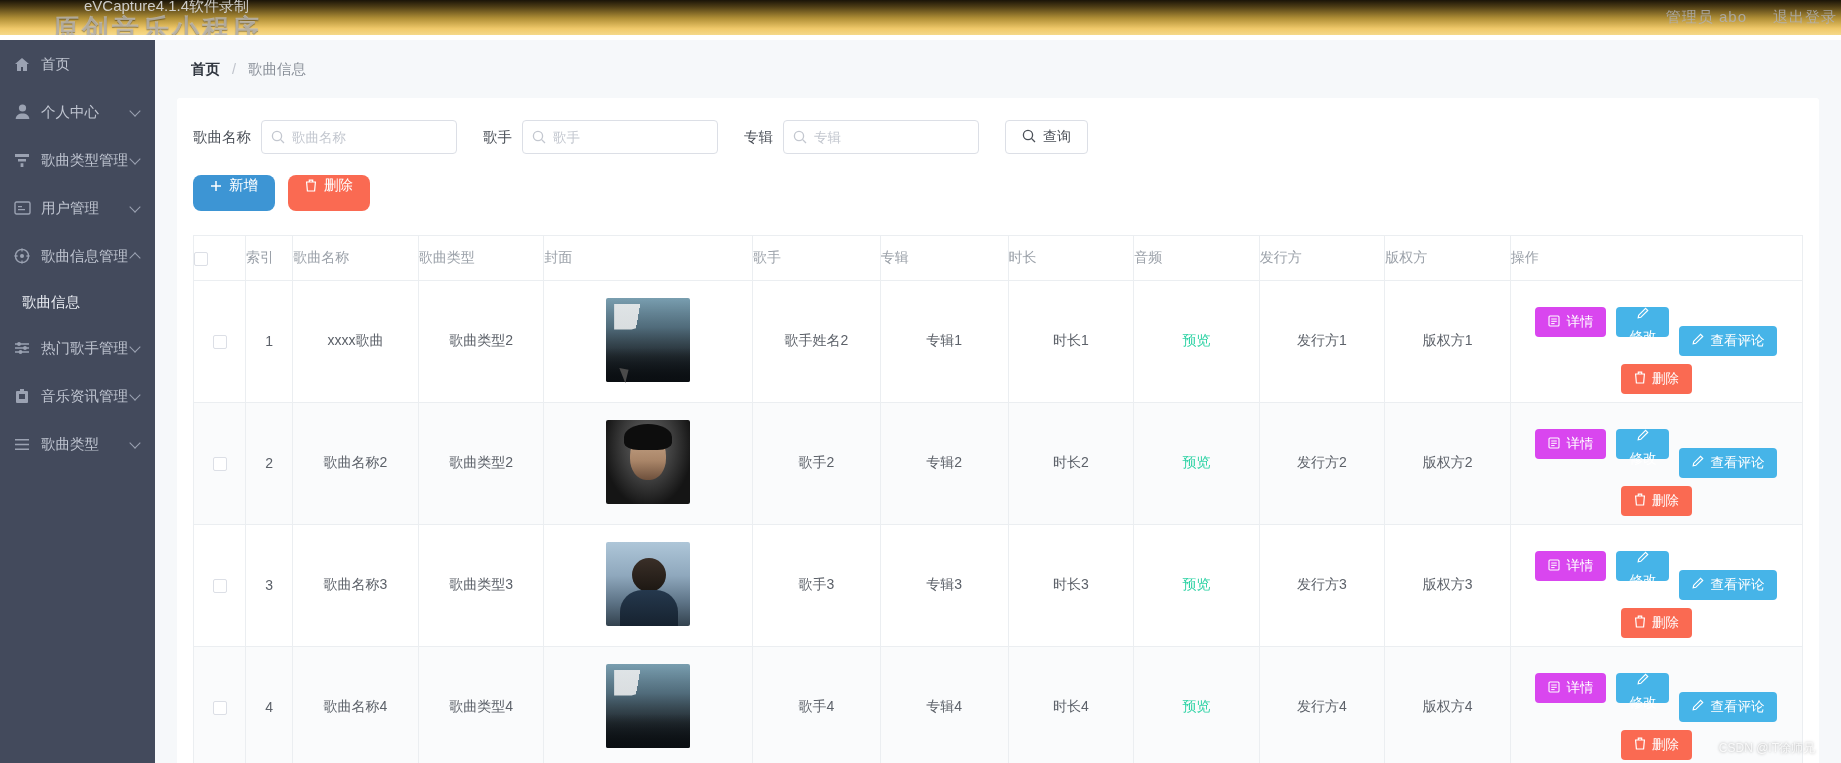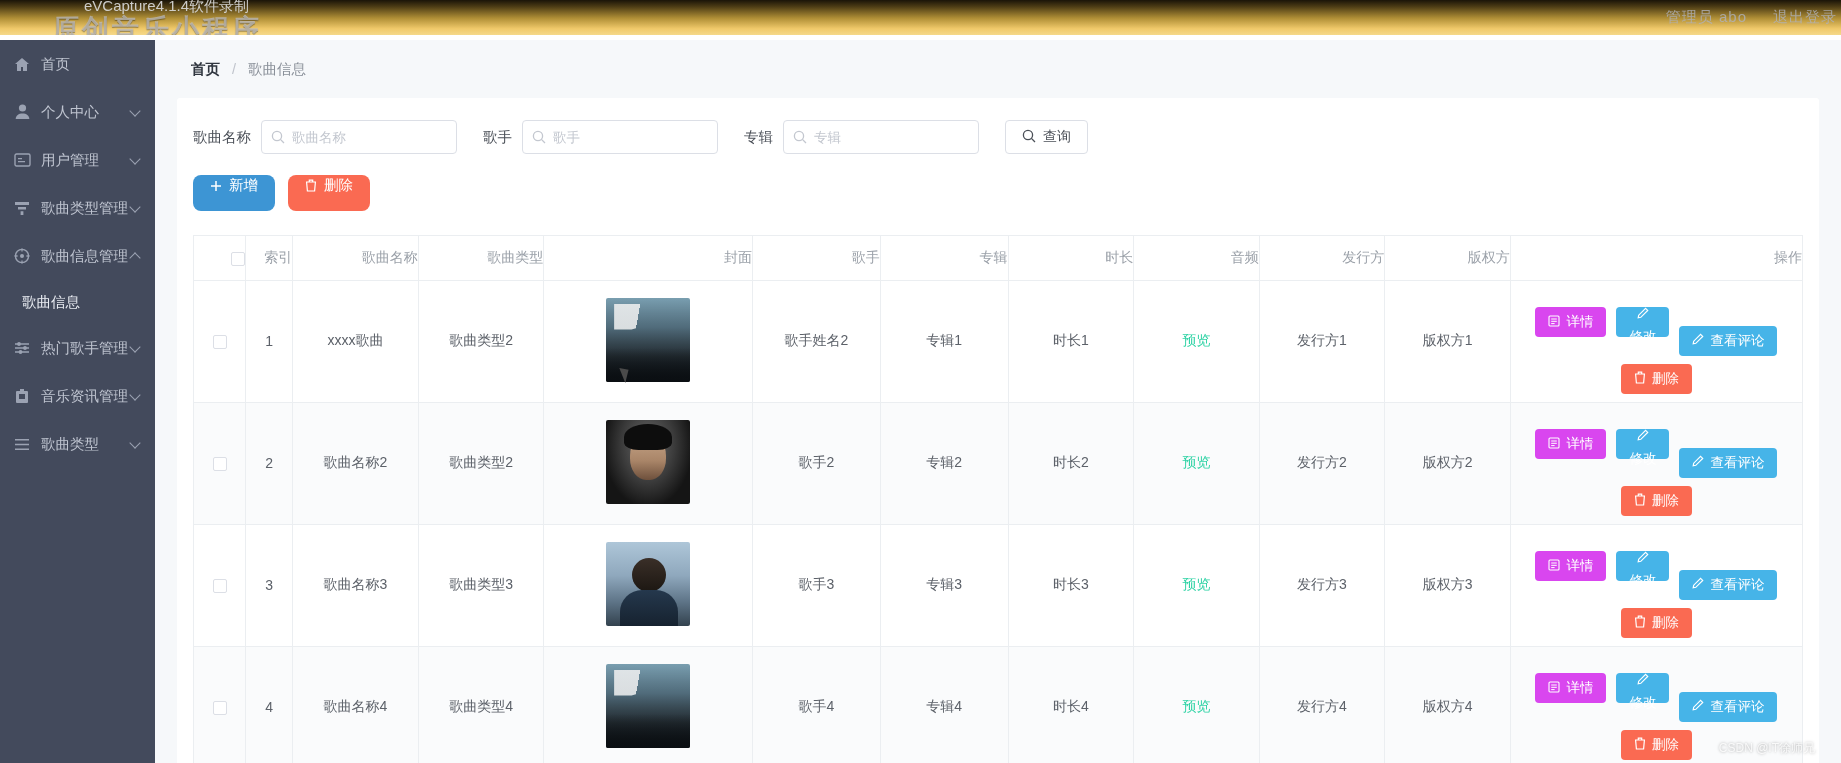--- a/index.html
+++ b/index.html
@@ -125,21 +125,21 @@
   }
   .btn-add { background: #3d95d4; }
   .btn-del { background: #fa6a52; }
 
   
   .table-wrap { margin: 24px 16px 0 16px; border: 1px solid #ebeef1; border-bottom: none; }
   table { width: 100%; border-collapse: collapse; table-layout: fixed; }
   th {
     height: 44px; font-size: 14px; font-weight: normal; color: #9ba1a9;
     border-right: 1px solid #ebeef1; border-bottom: 1px solid #ebeef1;
-    background: #fff; text-align: right;
+    background: #fff; text-align: left;
   }
   th:last-child, td:last-child { border-right: none; }
   td {
     font-size: 14px; color: #5c6169; text-align: center;
     border-right: 1px solid #ebeef1; border-bottom: 1px solid #ebeef1;
     background: #fff; padding: 8px 4px;
   }
   tr.alt td { background: #fafbfc; }
   .cb {
     width: 14px; height: 14px; border: 1px solid #dcdfe6;
@@ -257,36 +257,36 @@
             <circle cx="7.5" cy="4" r="3.6" fill="currentColor"></circle>
             <path fill="currentColor" d="M.7 15c0-3.6 3-5.6 6.8-5.6S14.3 11.4 14.3 15z"></path>
           </svg>
       </span>
       <span>个人中心</span>
       <i class="caret"></i>
     </div>
 
     <div class="menu-item">
       <span class="menu-icon">
+        <svg width="16" height="15" viewBox="0 0 16 15">
+            <path fill="currentColor" d="M1 1h14v3H1zm3 5h8v2.4H4zm2.6 4.3h2.8V14H6.6z"></path>
+          </svg>
+      </span>
+      <span>歌曲类型管理</span>
+      <i class="caret"></i>
+    </div>
+
+    <div class="menu-item">
+      <span class="menu-icon">
         <svg width="17" height="14" viewBox="0 0 17 14">
             <rect x="1" y="1" width="15" height="12" rx="1.5" fill="none" stroke="currentColor" stroke-width="1.4"></rect>
             <path fill="currentColor" d="M4 5h4v1.3H4zm0 3h7v1.3H4z"></path>
           </svg>
       </span>
       <span>用户管理</span>
-      <i class="caret"></i>
-    </div>
-
-    <div class="menu-item">
-      <span class="menu-icon">
-        <svg width="16" height="15" viewBox="0 0 16 15">
-            <path fill="currentColor" d="M1 1h14v3H1zm3 5h8v2.4H4zm2.6 4.3h2.8V14H6.6z"></path>
-          </svg>
-      </span>
-      <span>歌曲类型管理</span>
       <i class="caret"></i>
     </div>
 
     <div class="menu-item">
       <span class="menu-icon">
         <svg width="16" height="16" viewBox="0 0 16 16">
             <circle cx="8" cy="8" r="6.6" fill="none" stroke="currentColor" stroke-width="1.4"></circle>
             <circle cx="8" cy="8" r="2" fill="currentColor"></circle>
             <path stroke="currentColor" stroke-width="1.3" d="M8 .6v3M8 12.4v3M.6 8h3M12.4 8h3"></path>
           </svg>

